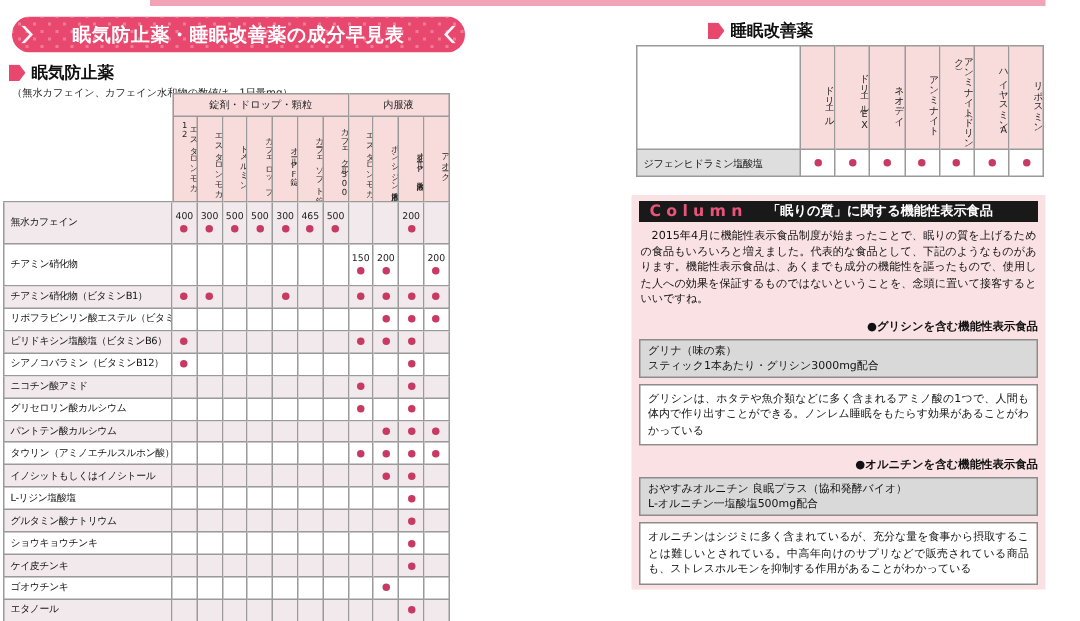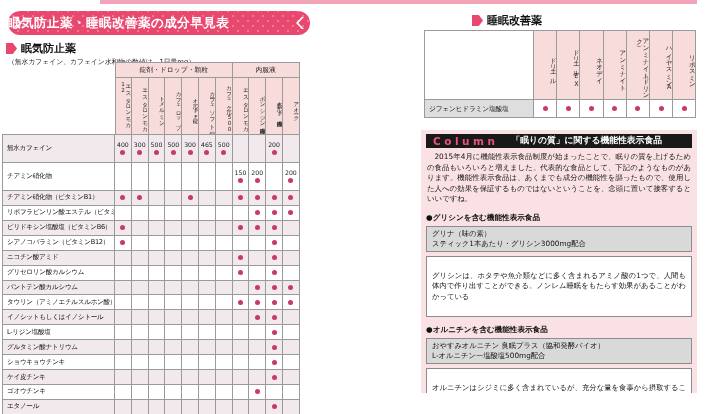--- a/index.html
+++ b/index.html
@@ -13,21 +13,21 @@
   
   .top-strip{position:absolute;left:100px;top:0;width:597px;height:4px;background:#f2a3b8;}
 
   
   .banner{
     position:absolute;left:8px;top:11px;width:302px;height:24px;
     background-color:#e8486e;
     background-image:radial-gradient(circle,#ef7b97 1px,transparent 1.2px),
                      radial-gradient(circle,#ef7b97 1px,transparent 1.2px);
     background-size:10px 10px;background-position:0 0,5px 5px;
-    border-radius:12px;display:flex;align-items:center;justify-content:flex-start;
+    border-radius:12px;display:flex;align-items:center;justify-content:center;
   }
   .banner-text{color:#fff;font-weight:bold;font-size:12.5px;letter-spacing:0.5px;}
   .chev{position:absolute;top:6px;width:8px;height:12px;background:#fff;opacity:.95;}
   .chev-l{left:6px;clip-path:polygon(0 0,30% 0,100% 50%,30% 100%,0 100%,70% 50%);}
   .chev-r{right:6px;clip-path:polygon(100% 0,70% 0,0 50%,70% 100%,100% 100%,30% 50%);}
 
   
   .sec-label{position:absolute;display:flex;align-items:center;gap:4px;}
   .marker{width:11px;height:11px;background:#e8486e;display:inline-block;
     clip-path:polygon(0 0,62% 0,100% 50%,62% 100%,0 100%);}
@@ -67,25 +67,25 @@
   .numcell{flex-direction:column;gap:1px;}
   .num{font-size:6.2px;line-height:1;color:#222;}
 
   
   .panel{position:absolute;left:421px;top:130px;width:276px;height:263px;
          background:#fae2e4;box-sizing:border-box;padding:4px 5px;overflow:hidden;}
   .panel-bar{background:#191919;height:14px;display:flex;align-items:center;}
   .panel-label{color:#e8547a;font-weight:bold;font-size:10.5px;letter-spacing:3.5px;padding-left:7px;flex:none;}
   .panel-title{color:#ffffff;font-weight:bold;font-size:8.8px;margin-left:13px;white-space:nowrap;}
   .intro{font-size:7.4px;line-height:1.42;margin:4px 1px 0;text-align:justify;text-indent:1em;color:#111;}
-  .sec-h{font-size:7.6px;font-weight:bold;margin-top:8px;color:#111;}
+  .sec-h{font-size:7.6px;font-weight:bold;margin-top:8px;color:#111;text-align:right;}
   .pbox{background:#d9d9d9;border:1px solid #8c8c8c;font-size:7.3px;line-height:1.4;
         padding:2px 5px;margin-top:3px;color:#111;}
   .dbox{background:#ffffff;border:1px solid #8c8c8c;font-size:7.3px;line-height:1.42;
-        padding:14px 5px;margin-top:4px;text-align:justify;color:#111;}
+        padding:4px 5px;margin-top:4px;text-align:justify;color:#111;}
 </style>
 </head>
 <body>
 
 <div class="top-strip"></div>
 
 <div class="banner">
   <span class="chev chev-l"></span>
   <span class="banner-text">眠気防止薬・睡眠改善薬の成分早見表</span>
   <span class="chev chev-r"></span>

